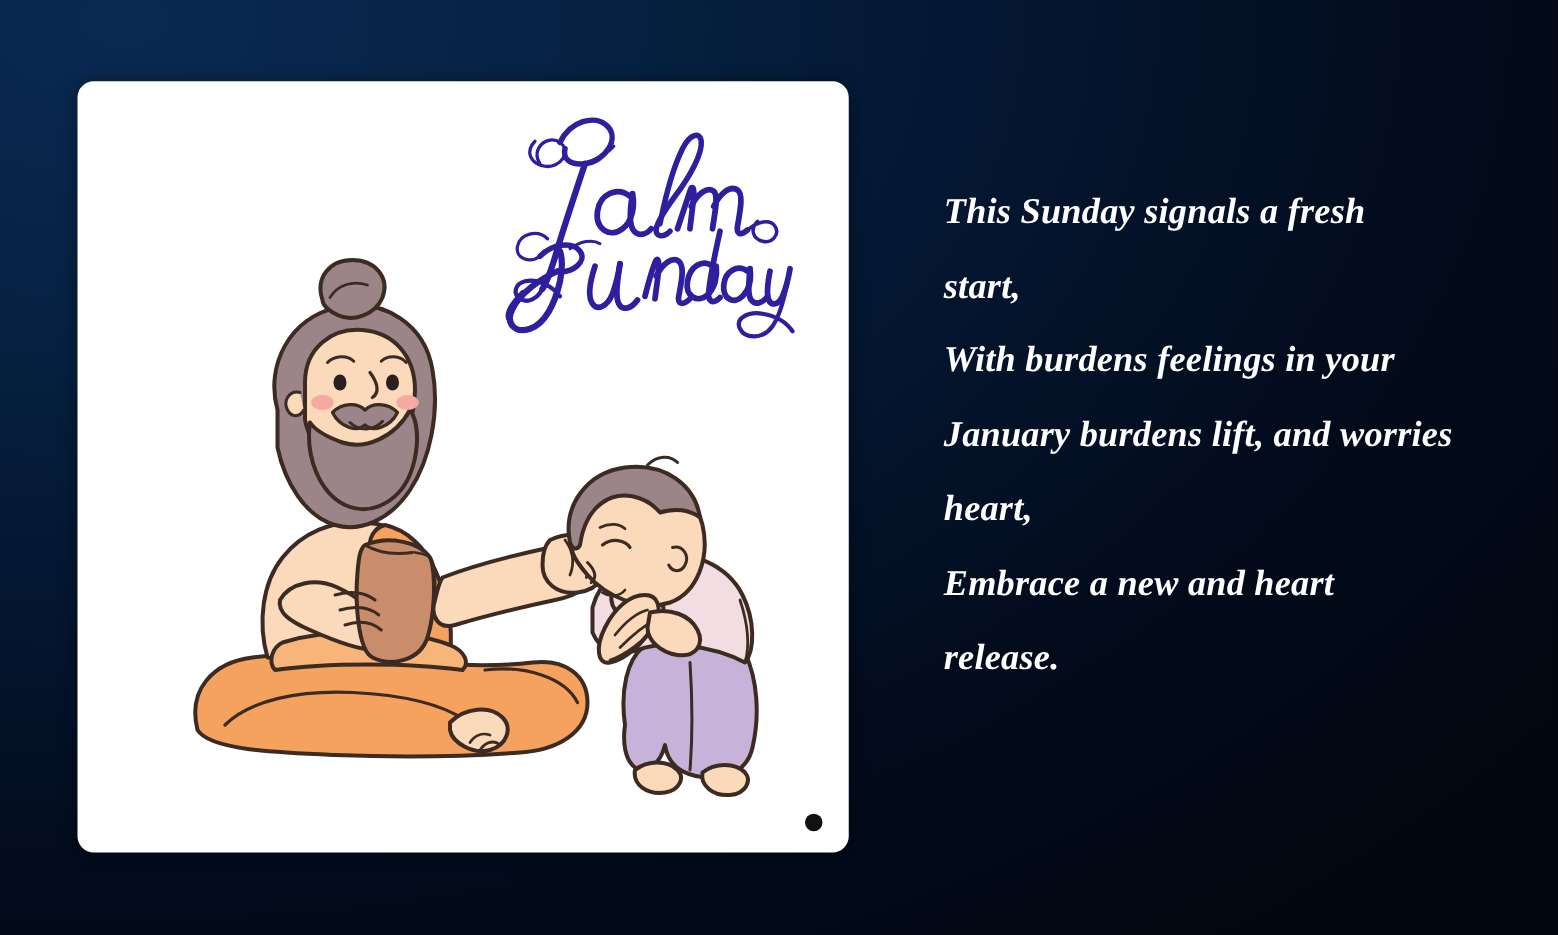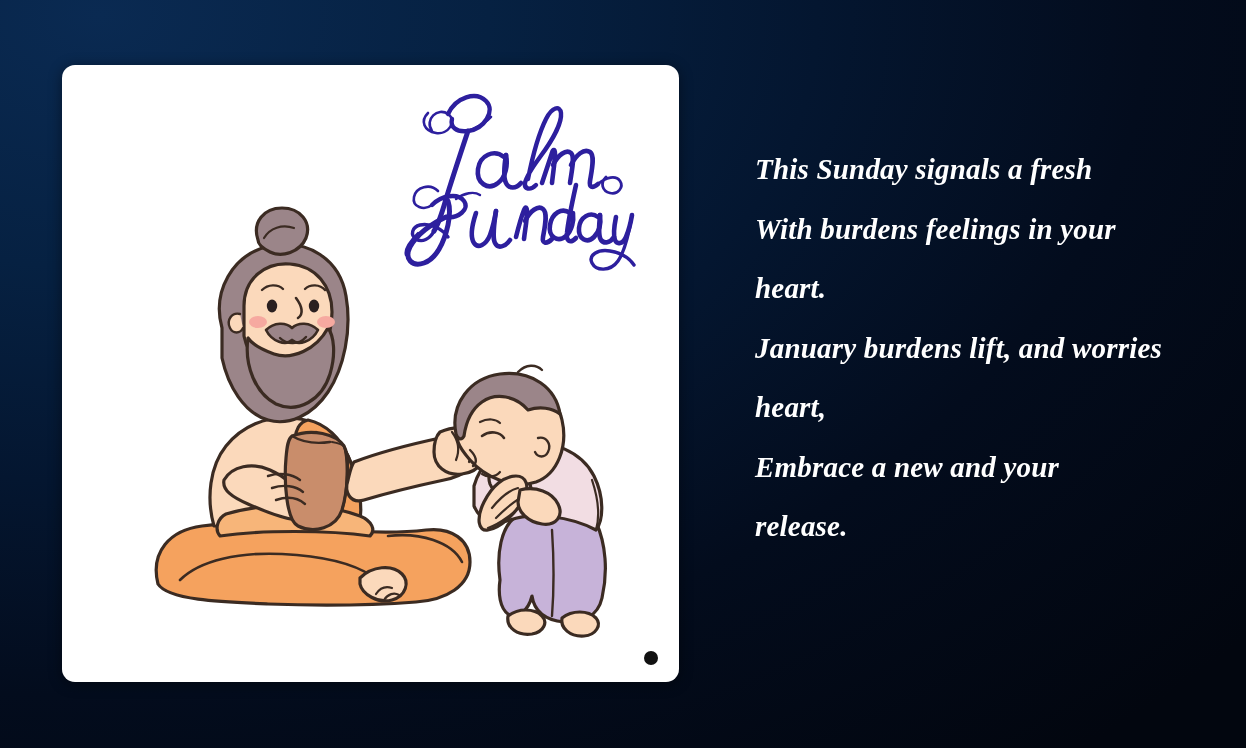--- a/index.html
+++ b/index.html
@@ -242,21 +242,21 @@
           <path d="M380 310 C396 306 412 312 418 324 C424 336 416 346 402 344 C388 342 378 332 378 322 Z" fill="#fbd9bb"></path>
         </g>
       </svg>
     </div>
 
     <div id="dot-mark"></div>
   </div>
 
   <div id="poem">
     <div class="poem-line">This Sunday signals a fresh</div>
+    <div class="poem-line">start,</div>
     <div class="poem-line">With burdens feelings in your</div>
-    <div class="poem-line">heart.</div>
     <div class="poem-line">January burdens lift, and worries</div>
     <div class="poem-line">heart,</div>
-    <div class="poem-line">Embrace a new and your</div>
+    <div class="poem-line">Embrace a new and heart</div>
     <div class="poem-line">release.</div>
   </div>
 
 </div>
 
 </body></html>

